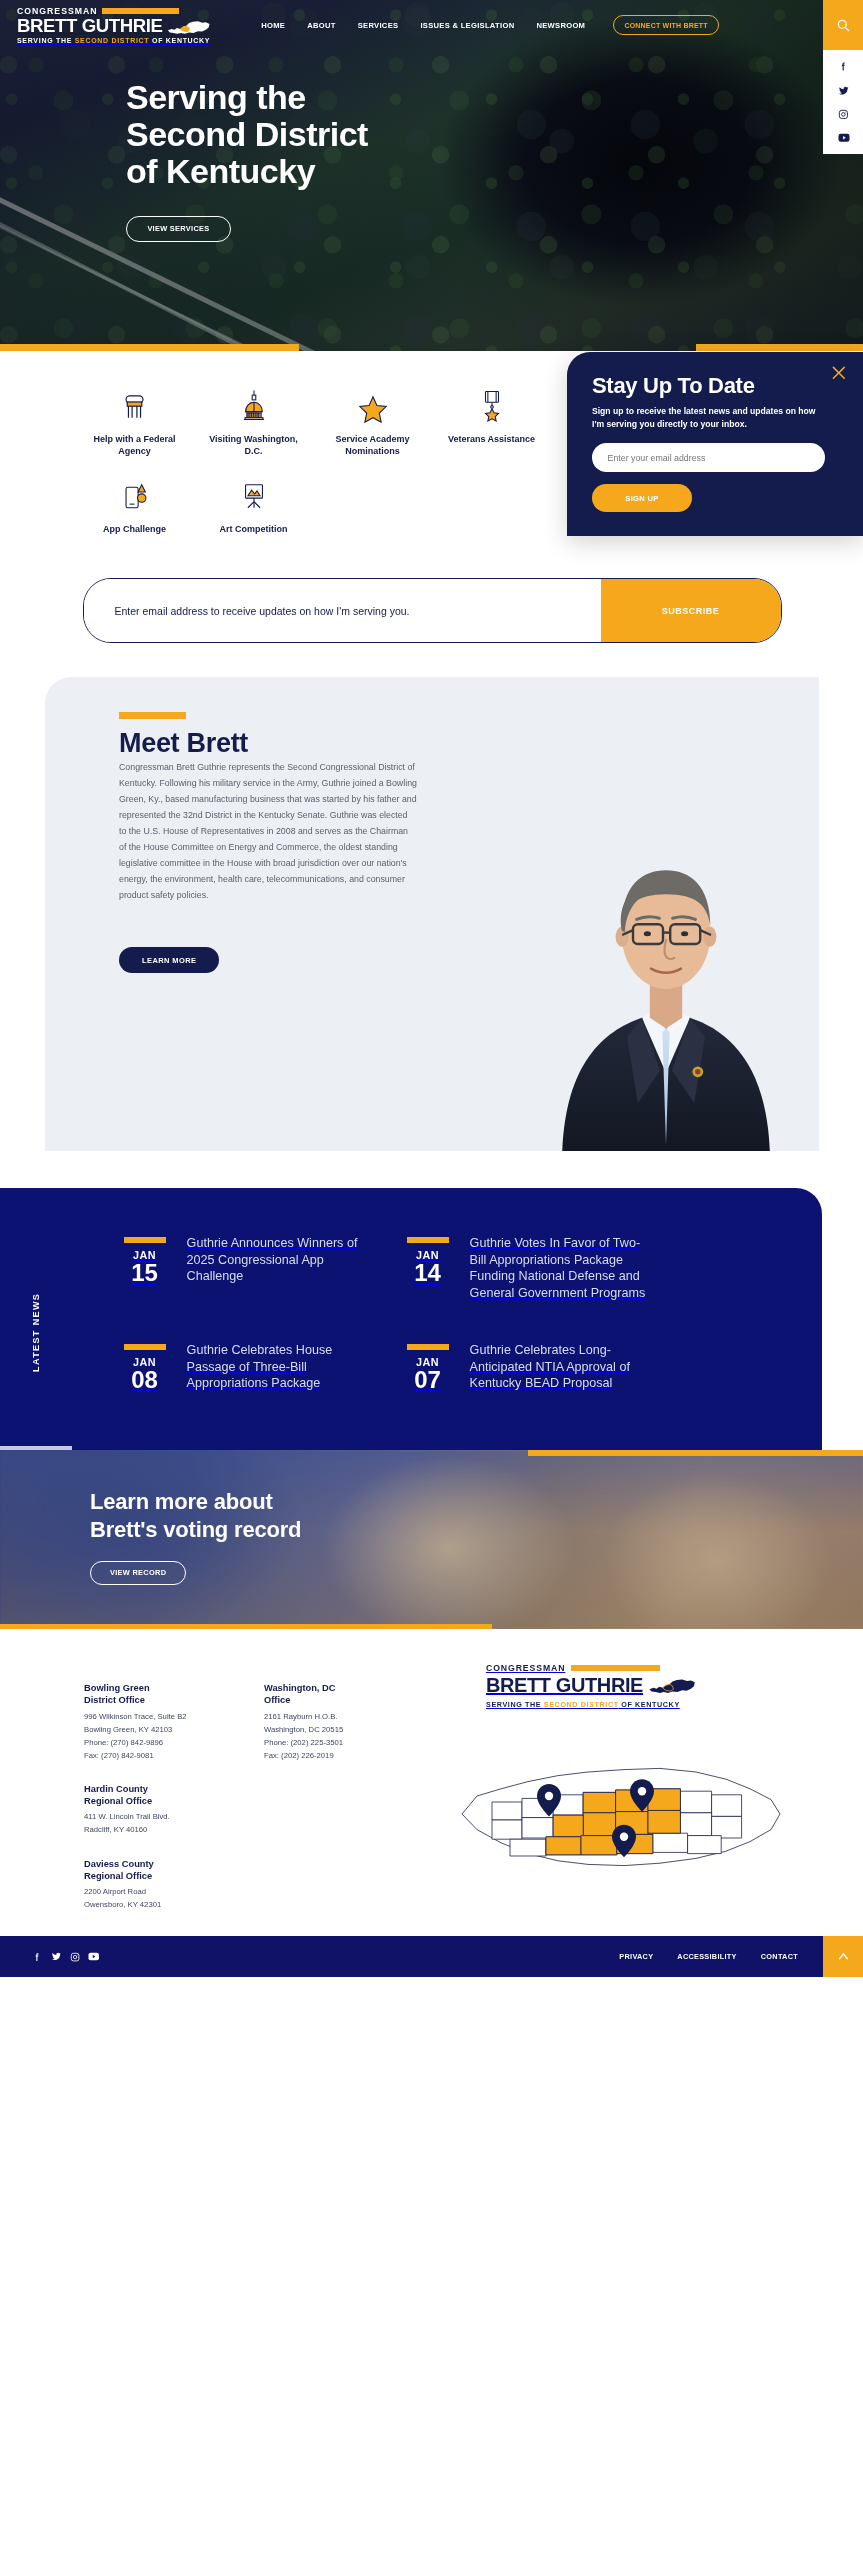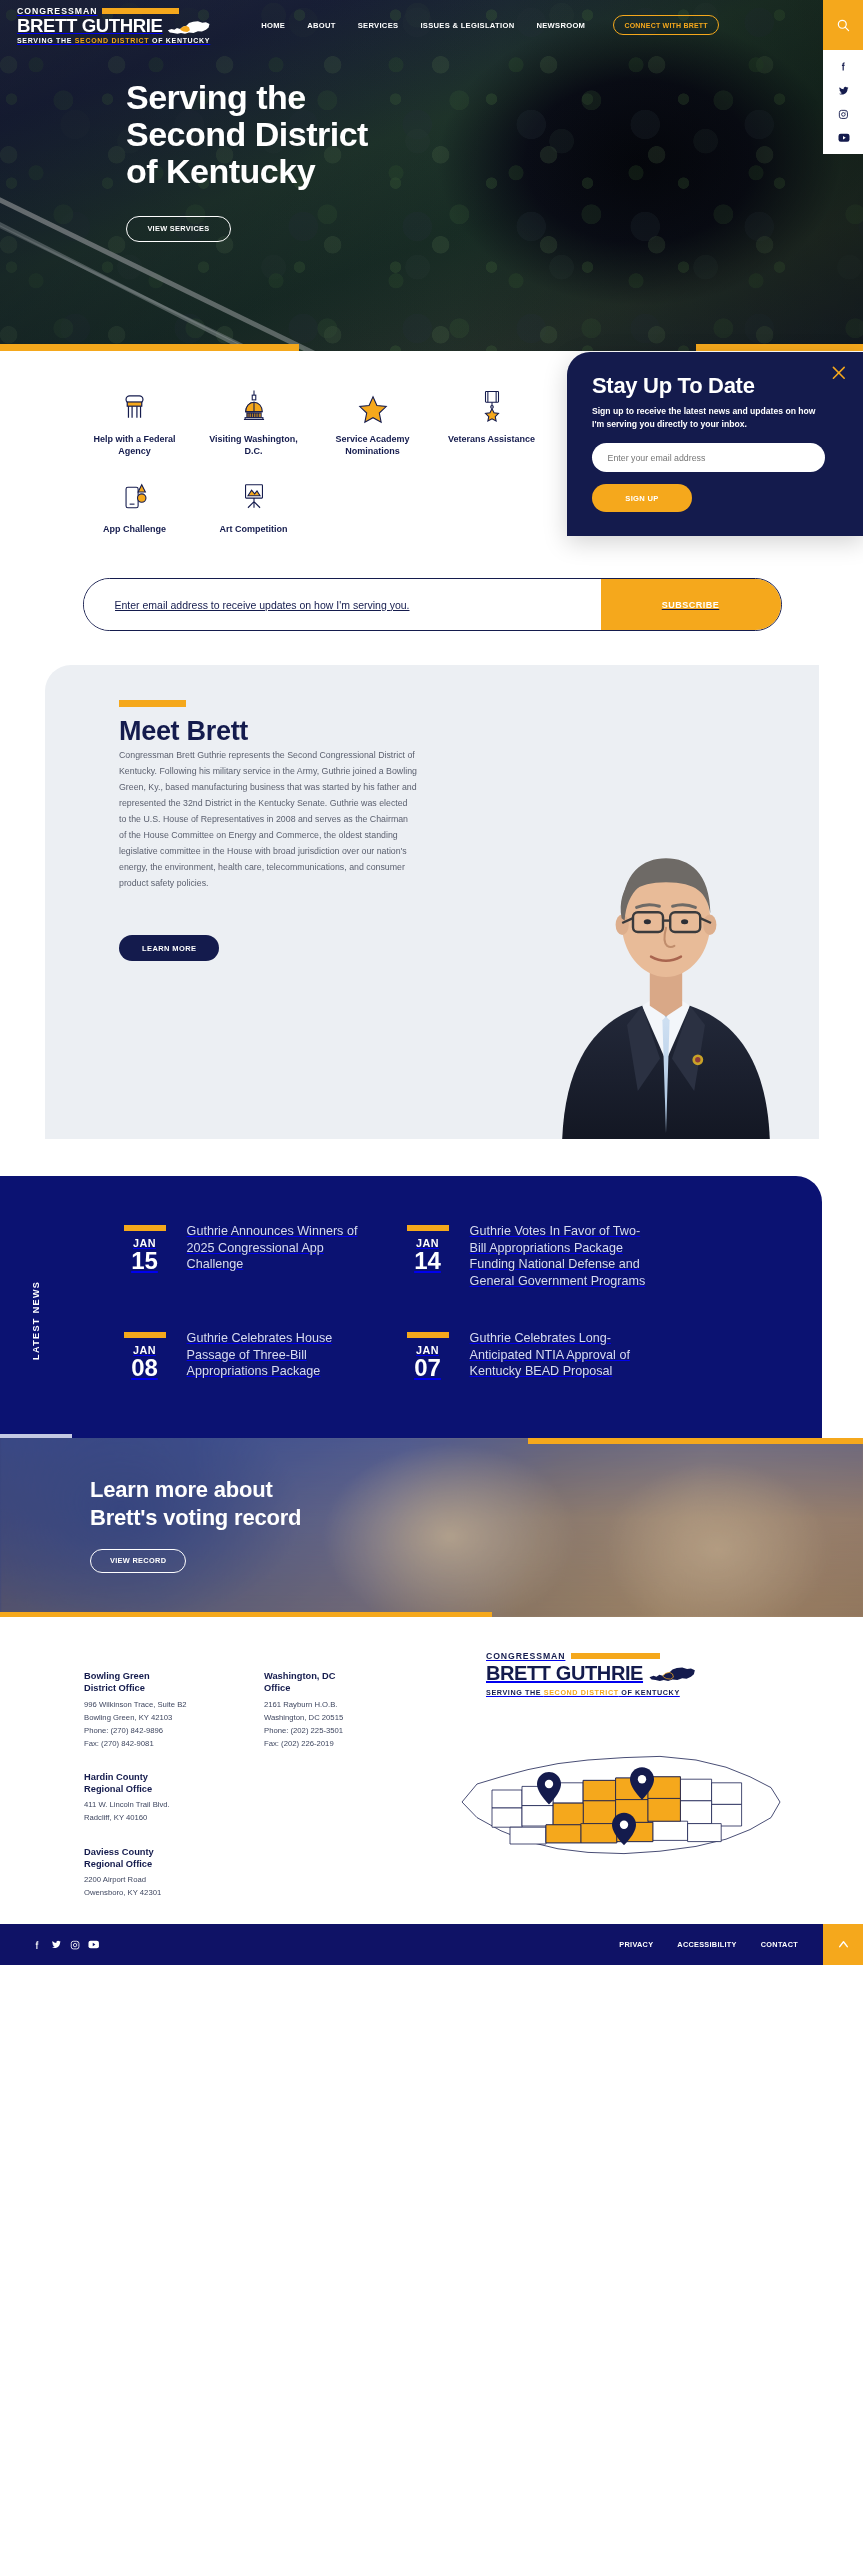--- a/index.html
+++ b/index.html
@@ -155,22 +155,22 @@
   }
   .popup-submit {
     margin-top: 12px; width: 100px; height: 28px; border-radius: 14px; border: none;
     background: #f5a81c; color: #fff; font-size: 7.6px; font-weight: 700; letter-spacing: 0.3px;
     cursor: pointer;
   }
 
   
   .subscribe-wrap { background: #fff; padding: 18px 0 34px; display: flex; justify-content: center; }
   .subscribe {
-    display: flex; width: 699px; height: 53px;
-    border: 0.9px solid #141b4d; border-radius: 28px; overflow: hidden; background: #fff; text-decoration: underline;
+    display: flex; width: 699px; height: 65px;
+    border: 0.9px solid #141b4d; border-radius: 28px; overflow: hidden; background: #fff;
   }
   .subscribe input {
     flex: 1; border: none; outline: none; padding: 0 31px;
     font-size: 10.5px; color: #141b4d; font-family: "Liberation Sans", sans-serif;
   }
   .subscribe input::placeholder { color: #141b4d; opacity: 1; }
   .subscribe button {
     width: 180px; background: #f5a81c; border: none; color: #fff;
     font-size: 9px; font-weight: 700; letter-spacing: 0.5px; cursor: pointer;
   }

